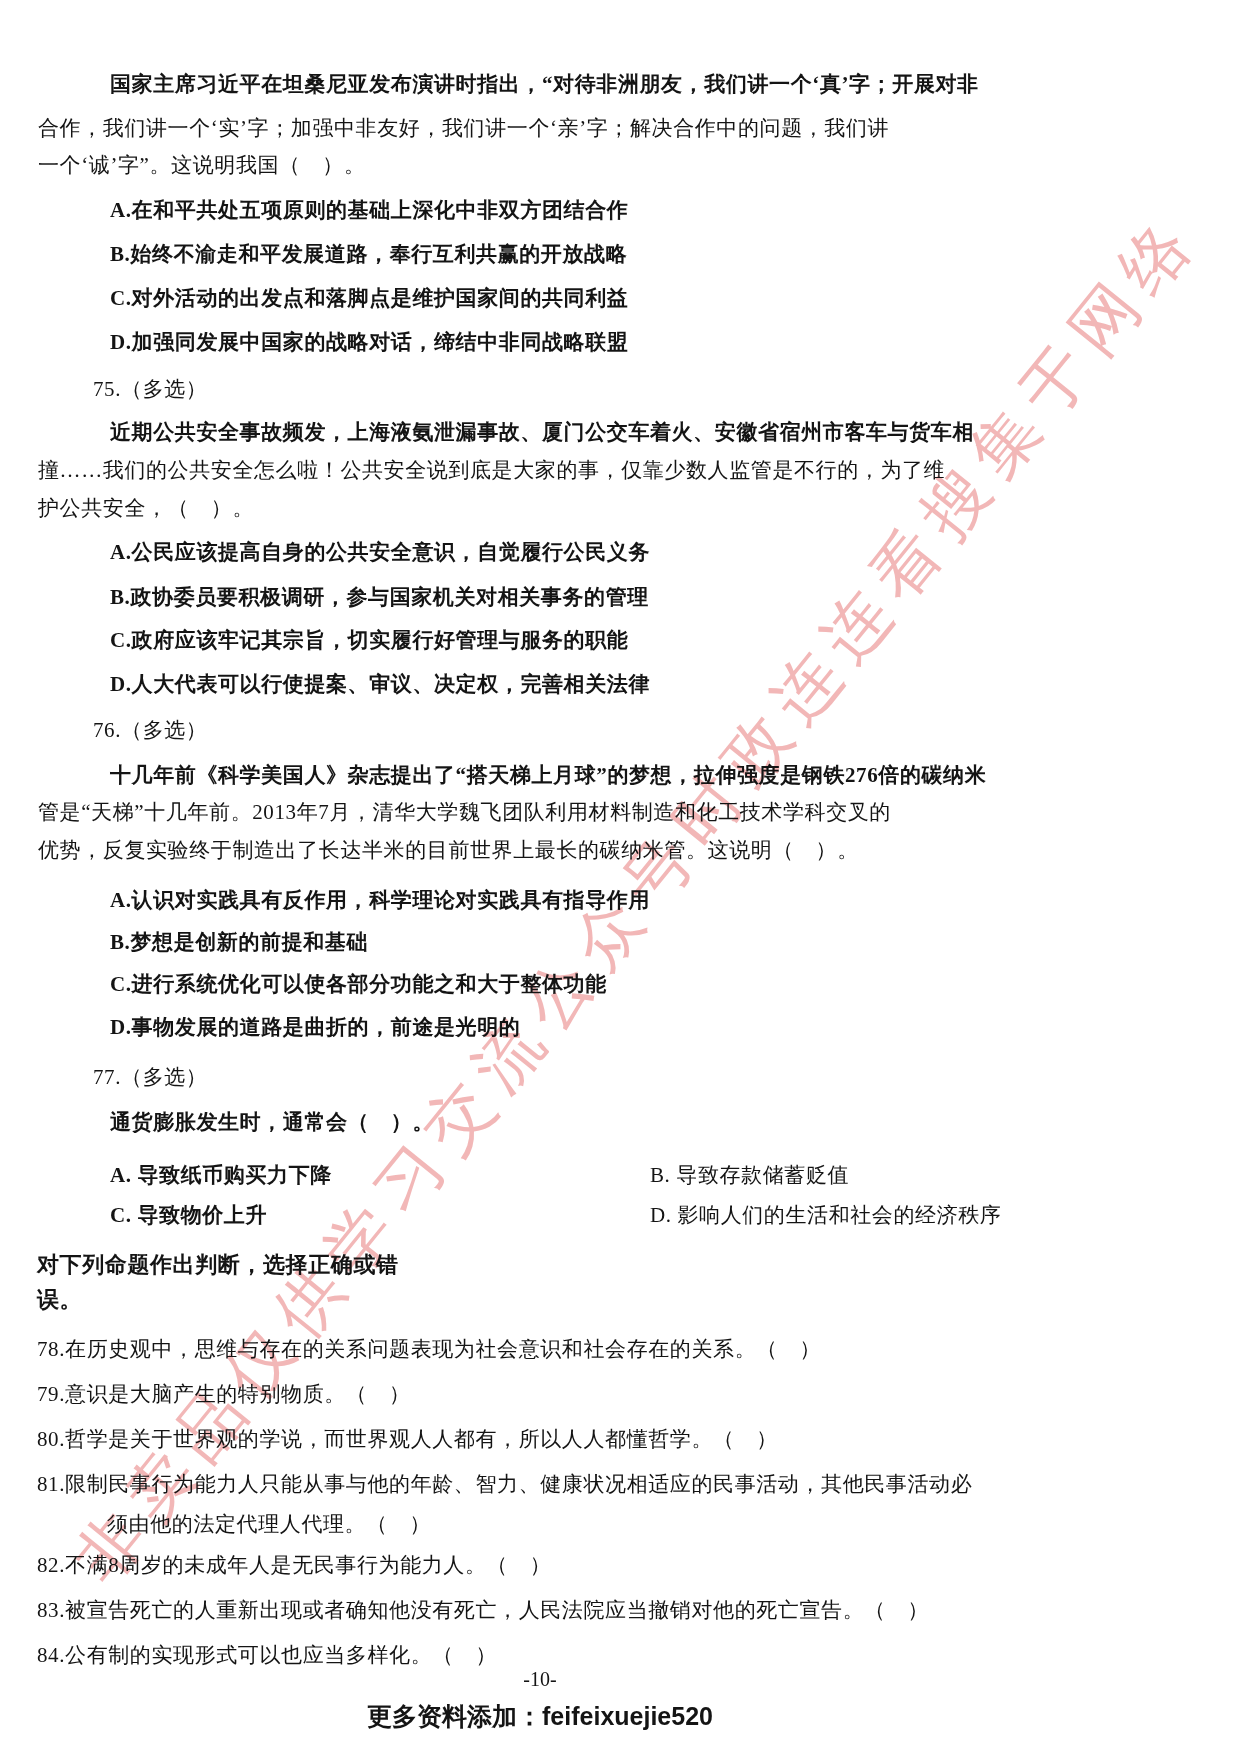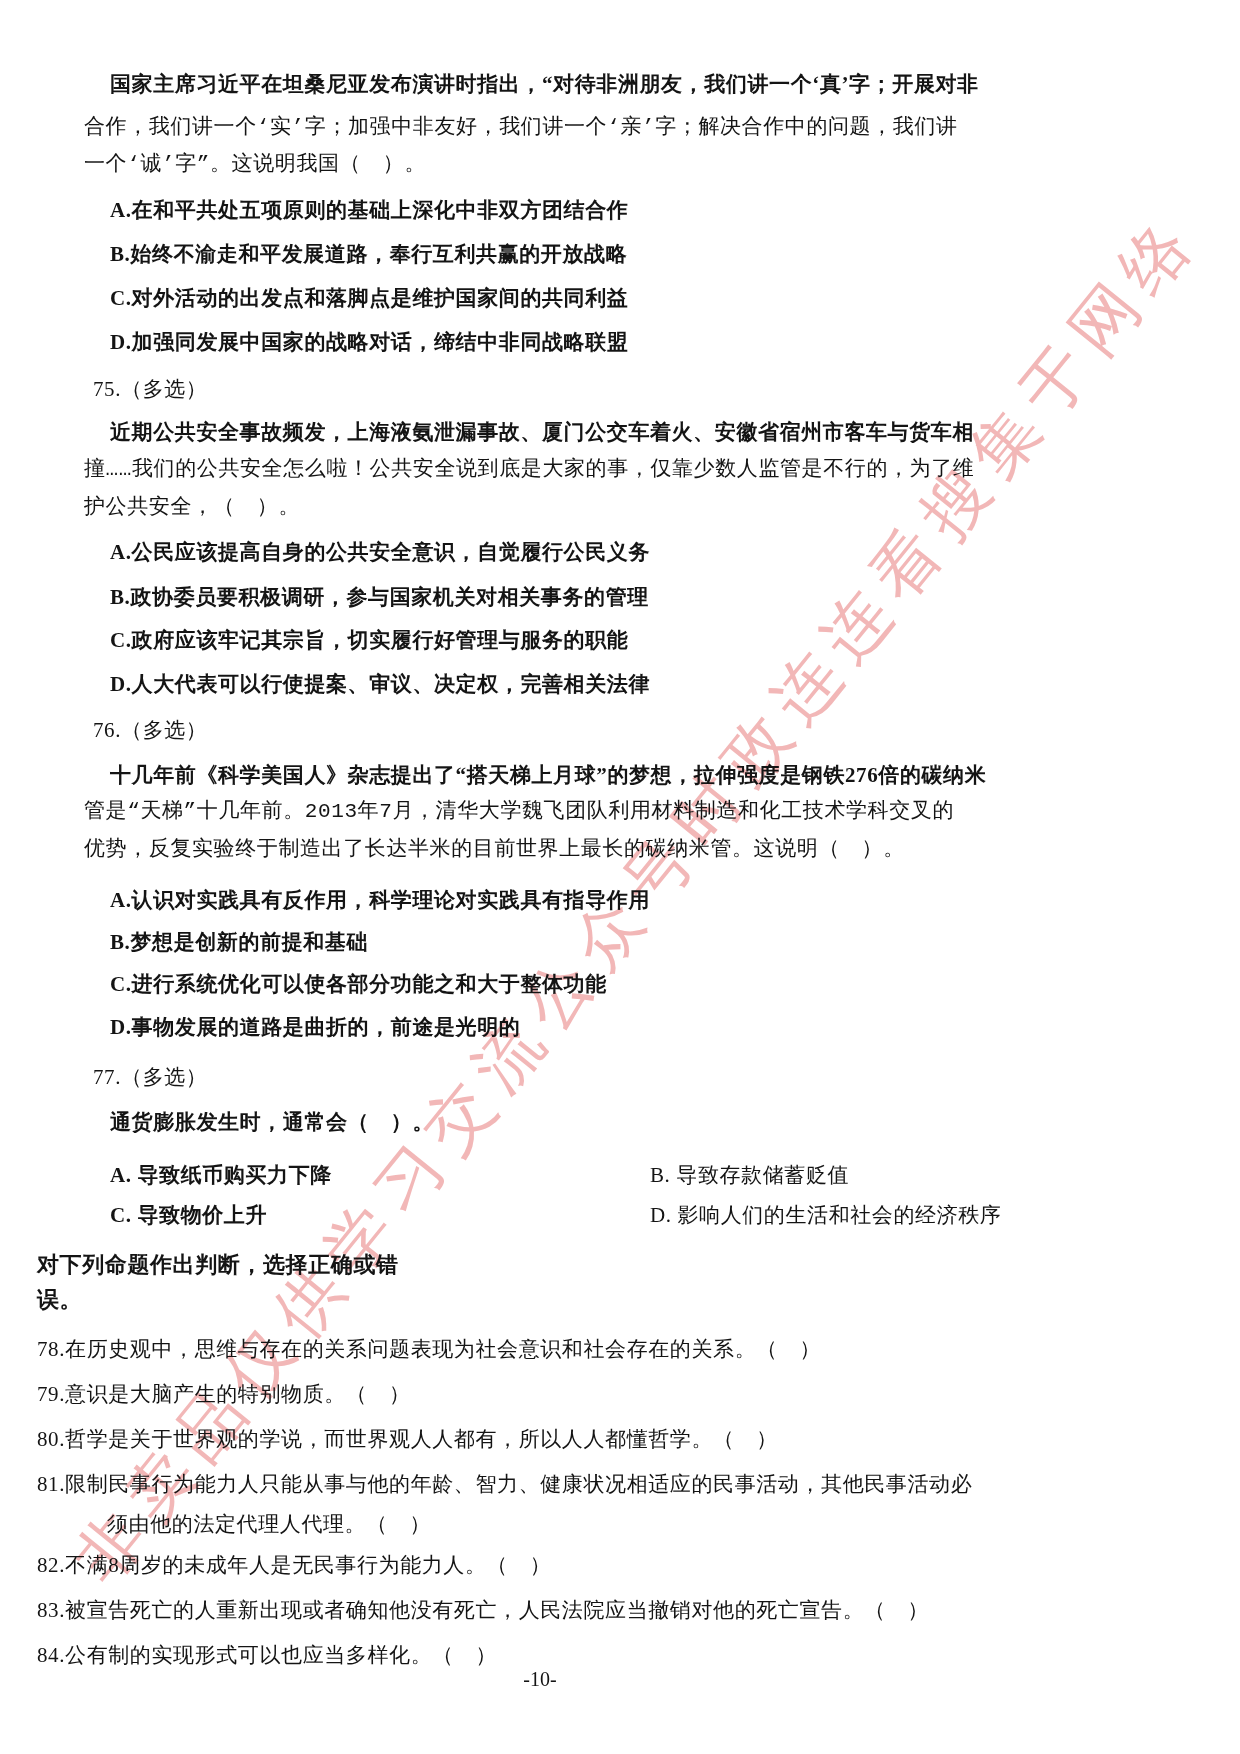--- a/index.html
+++ b/index.html
@@ -9,21 +9,21 @@
   }
   .wm{
     position:absolute;left:55px;top:1545px;z-index:1;
     transform:rotate(-51deg);transform-origin:0 0;
     font-size:66px;letter-spacing:13px;white-space:nowrap;
     color:rgba(226,96,96,0.45);pointer-events:none;
     font-family:"Liberation Serif","DejaVu Serif",serif;
   }
   .content{position:relative;z-index:2;padding-top:72px;font-size:21px;letter-spacing:0.6px;}
   .line{line-height:24px;height:24px;white-space:nowrap;}
-  .i0{padding-left:84px;font-family:Liberation Mono, monospace;}
+  .i0{padding-left:38px;}
   .i1{padding-left:110px;font-weight:bold;}
   .inum{padding-left:93px;}
   .ij{padding-left:37px;}
   .ij2{padding-left:107px;}
   .bold{font-weight:bold;font-size:22px;}
   .row{position:relative;}
   .optR{position:absolute;left:650px;top:0;}
   .pagenum{position:absolute;left:0;top:1668px;width:1080px;text-align:center;font-size:20px;z-index:2;}
   .contact{position:absolute;left:0;top:1700px;width:1080px;text-align:center;font-size:25px;font-weight:bold;z-index:2;}
   .c-id{font-family:"Liberation Sans","DejaVu Sans",sans-serif;}
@@ -82,14 +82,17 @@
     <div class="line ij" style="margin-top:21px">80.哲学是关于世界观的学说，而世界观人人都有，所以人人都懂哲学。（　）</div>
     <div class="line ij" style="margin-top:21px">81.限制民事行为能力人只能从事与他的年龄、智力、健康状况相适应的民事活动，其他民事活动必</div>
     <div class="line ij2" style="margin-top:16px">须由他的法定代理人代理。（　）</div>
     <div class="line ij" style="margin-top:17px">82.不满8周岁的未成年人是无民事行为能力人。（　）</div>
     <div class="line ij" style="margin-top:21px">83.被宣告死亡的人重新出现或者确知他没有死亡，人民法院应当撤销对他的死亡宣告。（　）</div>
     <div class="line ij" style="margin-top:21px">84.公有制的实现形式可以也应当多样化。（　）</div>
 
   </div>
 
   <div class="pagenum">-10-</div>
+  <div class="contact">
+    <span class="c-label">更多资料添加：</span><span class="c-id">feifeixuejie520</span>
+  </div>
 
 </div>
 
 </body></html>

